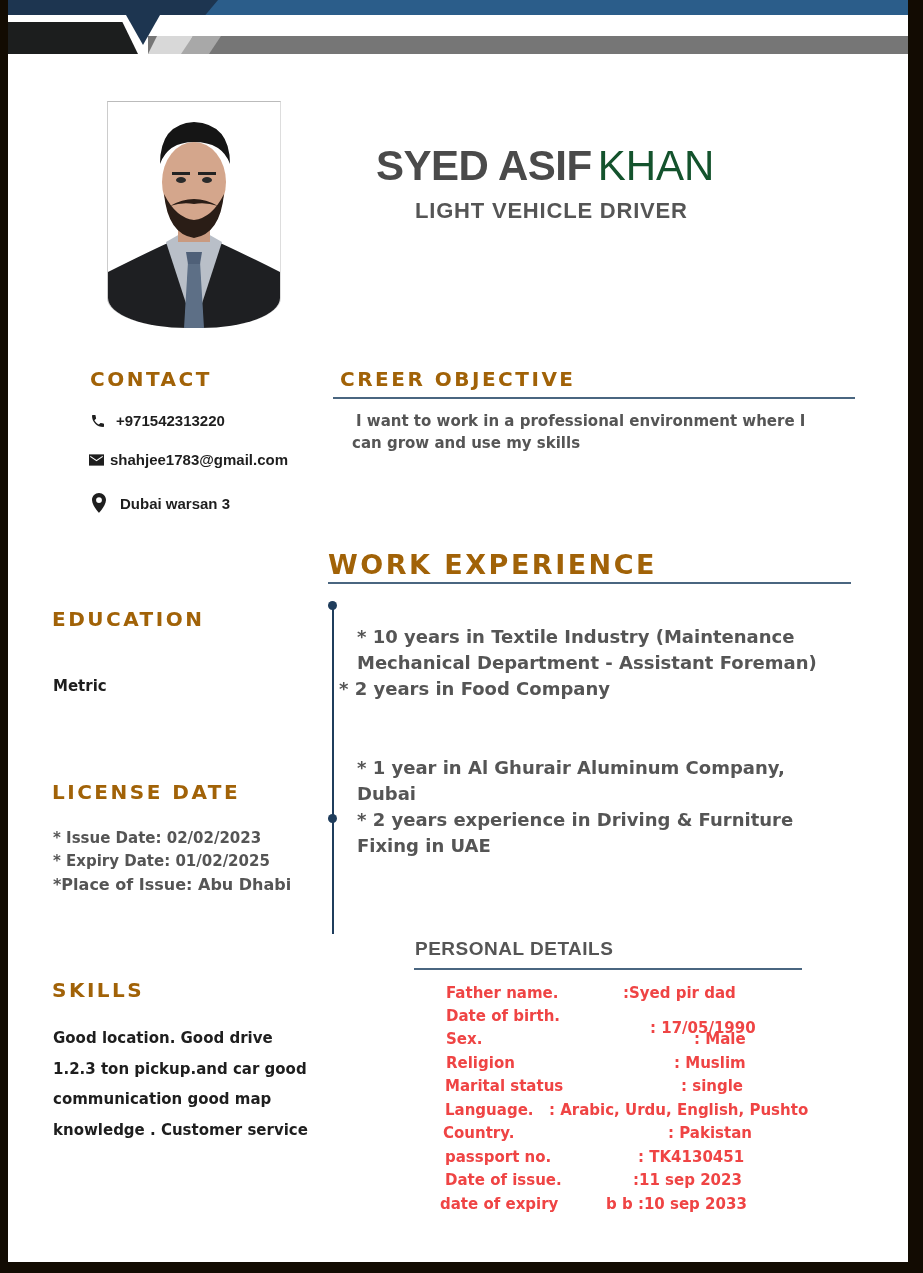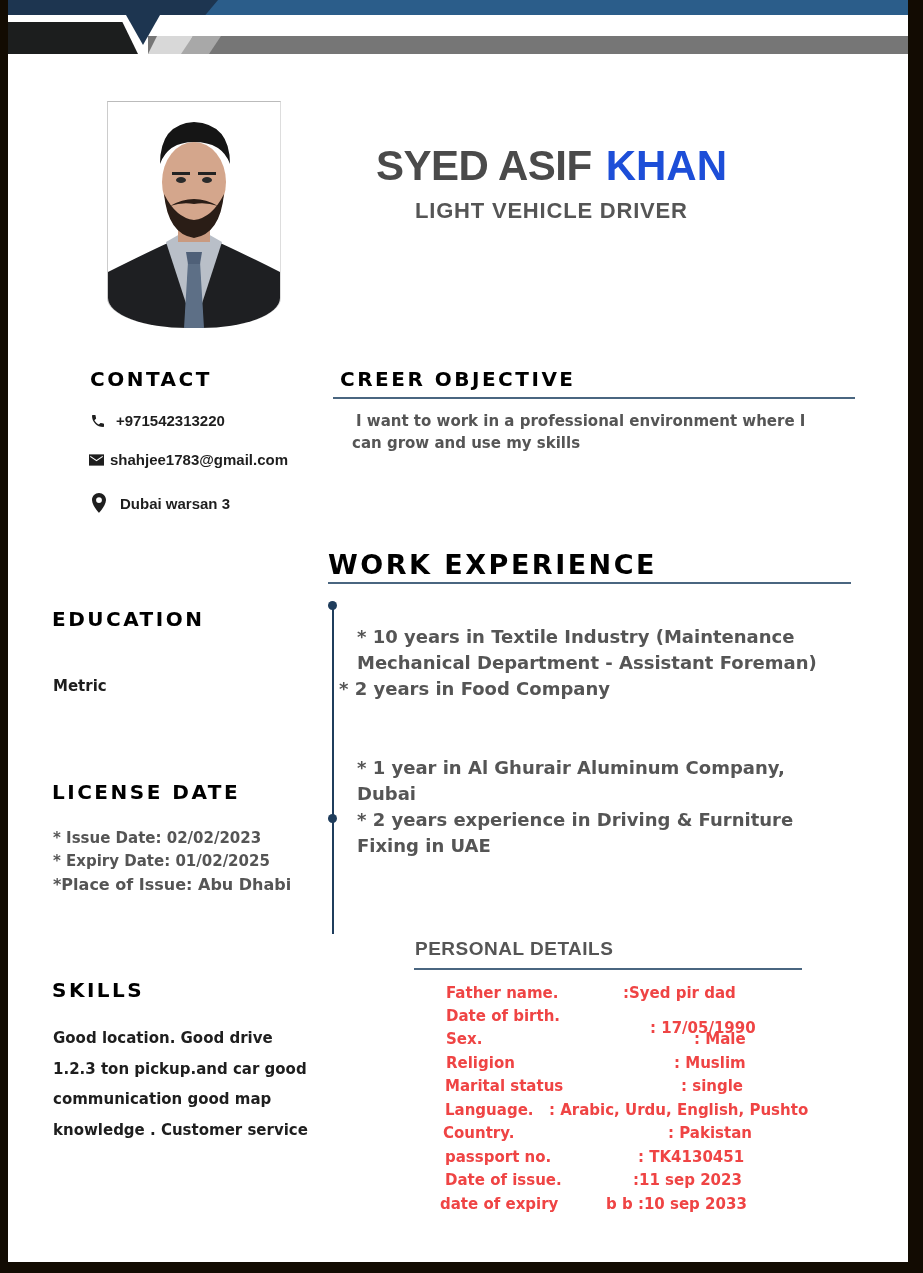--- a/index.html
+++ b/index.html
@@ -11,24 +11,24 @@
   .banner-dark { position:absolute; left:0; top:22px; width:130px; height:32px; background:#1c1e1e; clip-path:polygon(0 0,88% 0,100% 100%,0 100%); }
   .banner-gray { position:absolute; left:140px; top:36px; width:760px; height:18px; background:#767676; }
   .banner-lg1 { position:absolute; left:140px; top:36px; width:45px; height:18px; background:#d8d8d8; clip-path:polygon(20% 0,100% 0,80% 100%,0 100%); }
   .banner-lg2 { position:absolute; left:173px; top:36px; width:40px; height:18px; background:#a8a8a8; clip-path:polygon(30% 0,100% 0,70% 100%,0 100%); }
   .banner-notch { position:absolute; left:118px; top:15px; width:34px; height:30px; background:#1d3550; clip-path:polygon(0 0,100% 0,50% 100%); }
 
   .photo { position:absolute; left:99px; top:101px; width:172px; height:226px; border-top:1px solid #bbb; border-left:1px solid #ccc; border-right:1px solid #ddd; border-radius:0 0 80px 80px / 0 0 30px 30px; overflow:hidden; background:#fff; }
 
   .name { position:absolute; left:368px; top:142px; font-family:"Liberation Sans", sans-serif; font-size:42px; white-space:nowrap; }
   .name .first { font-weight:bold; color:#4a4a4a; letter-spacing:-0.5px; }
-  .name .last { color:#1d4ed8; font-weight:bold; margin-left:14px; }
+  .name .last { color:#14532d; font-weight:normal; margin-left:6px; }
   .job-title { position:absolute; left:407px; top:198px; font-family:"Liberation Sans", sans-serif; font-weight:bold; font-size:22px; color:#555; letter-spacing:0.8px; white-space:nowrap; }
 
-  .h { position:absolute; font-family:"DejaVu Sans", sans-serif; font-weight:bold; color:#000000; letter-spacing:2.5px; white-space:nowrap; }
+  .h { position:absolute; font-family:"DejaVu Sans", sans-serif; font-weight:bold; color:#a16207; letter-spacing:2.5px; white-space:nowrap; }
   .rule { position:absolute; height:2px; background:#4a6680; }
 
   .contact-row { position:absolute; display:flex; align-items:center; font-family:"Liberation Sans", sans-serif; font-weight:bold; font-size:15px; color:#1e1e1e; white-space:nowrap; }
   .contact-row svg { margin-right:10px; }
 
   .body-txt { position:absolute; font-family:"DejaVu Sans", sans-serif; font-weight:bold; color:#555; white-space:nowrap; }
   .dark-txt { color:#1e1e1e;text-align:center; }
 
   .timeline-line { position:absolute; left:324px; top:606px; width:2px; height:328px; background:#1f3d5c; }
   .timeline-dot { position:absolute; width:9px; height:9px; border-radius:50%; background:#1f3d5c; }

